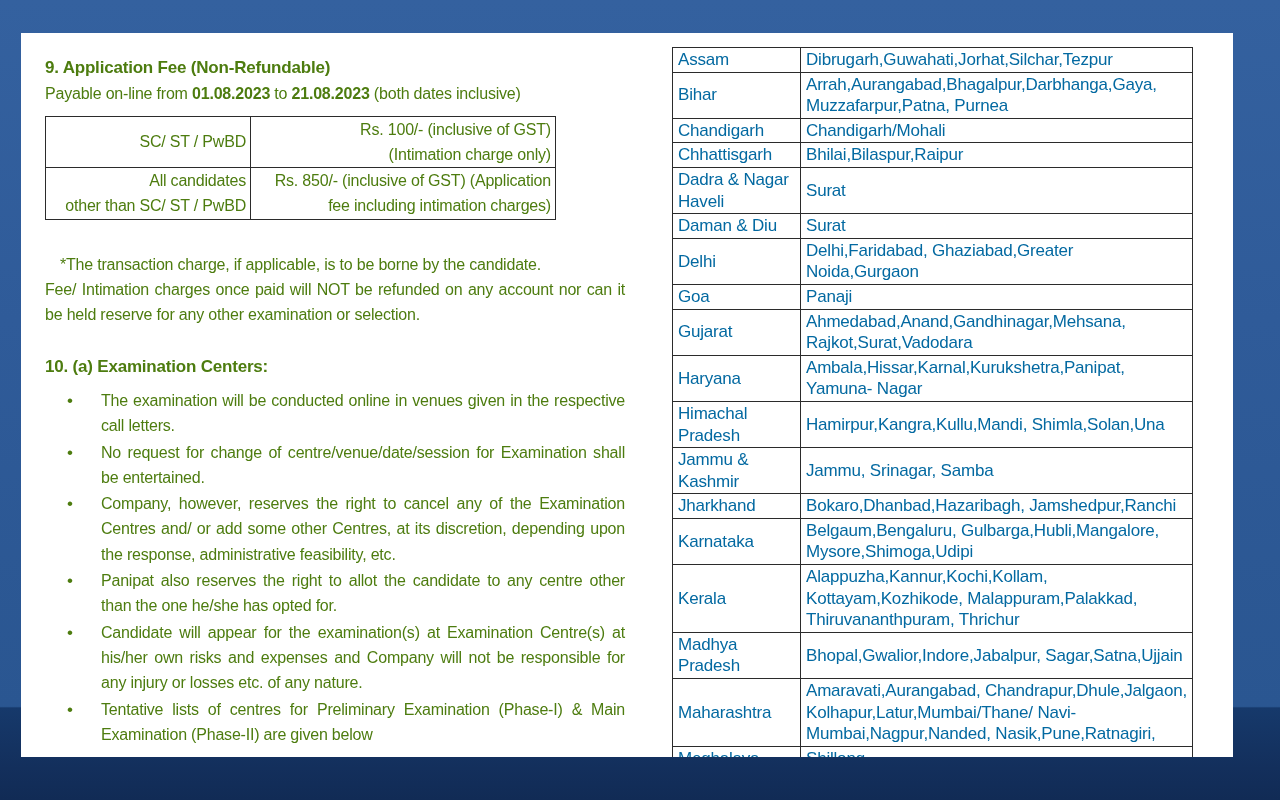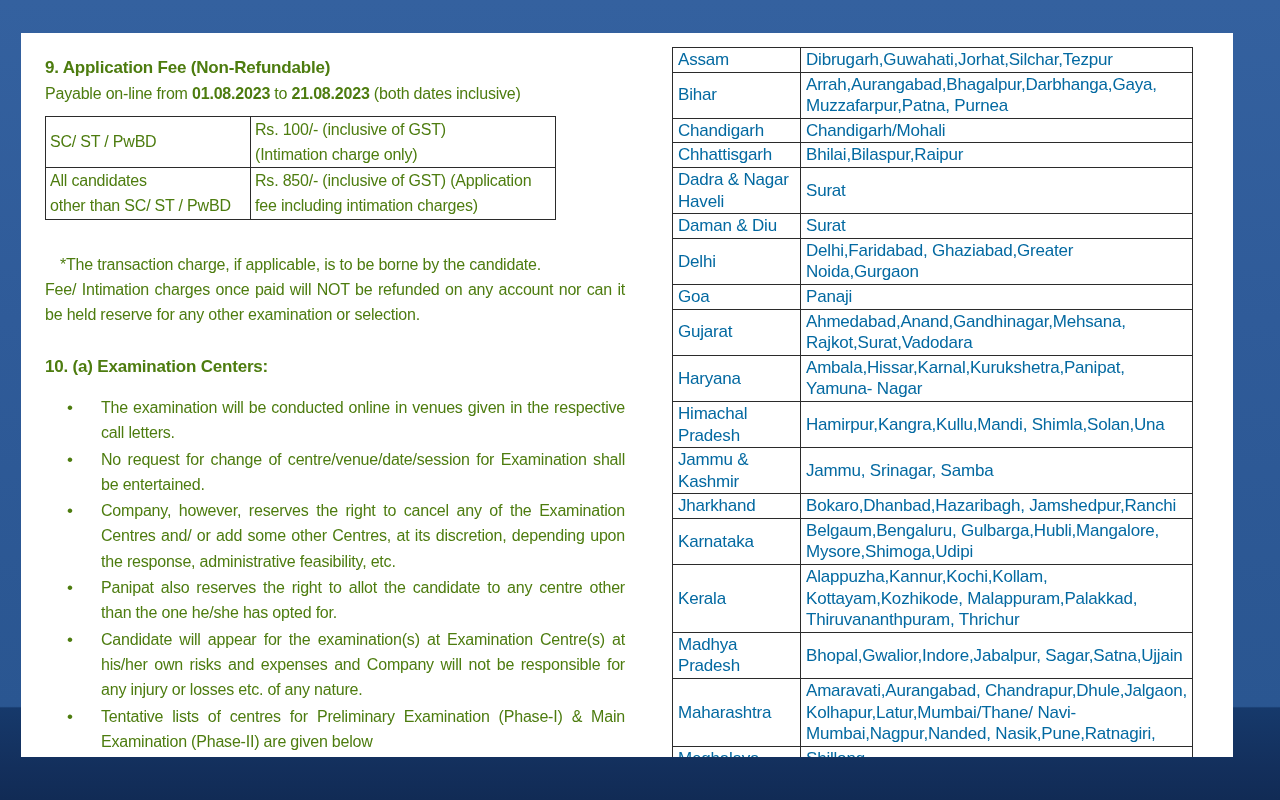--- a/index.html
+++ b/index.html
@@ -19,30 +19,31 @@
   .left-col {
     position:absolute; left:24px; top:22px; width:580px;
     font-size:16px; line-height:25.3px; letter-spacing:-0.2px; color:#4d7c0f;
   }
   .h-bold { font-weight:bold; font-size:17px; letter-spacing:-0.2px; }
   .payable { margin-top:1px; }
   .payable b { font-weight:bold; }
   table.fee-table {
     border-collapse:collapse; margin-top:9px; width:511px;
     table-layout:fixed;
+    text-align:right;
   }
   table.fee-table td {
     border:1px solid #2b2b2b; padding:0 4px; vertical-align:middle;
     white-space:pre-line; line-height:25.3px;
   }
   td.fee-cat { width:205px; }
   .note1 { margin-top:32px;margin-left:15px; }
   .note2 { margin-top:0; text-align:justify; }
   .h10 { margin-top:26px; }
-  ul.bullets { list-style:none; margin-top:16px; }
+  ul.bullets { list-style:none; margin-top:9px; }
   ul.bullets li {
     position:relative; padding-left:56px; text-align:justify; margin-bottom:1px;
   }
   ul.bullets li::before {
     content:"\2022"; position:absolute; left:22px; top:0; font-size:17px;
   }
   
   table.centres-table {
     position:absolute; left:651px; top:5px; width:521px;
     border-collapse:collapse; table-layout:fixed;

